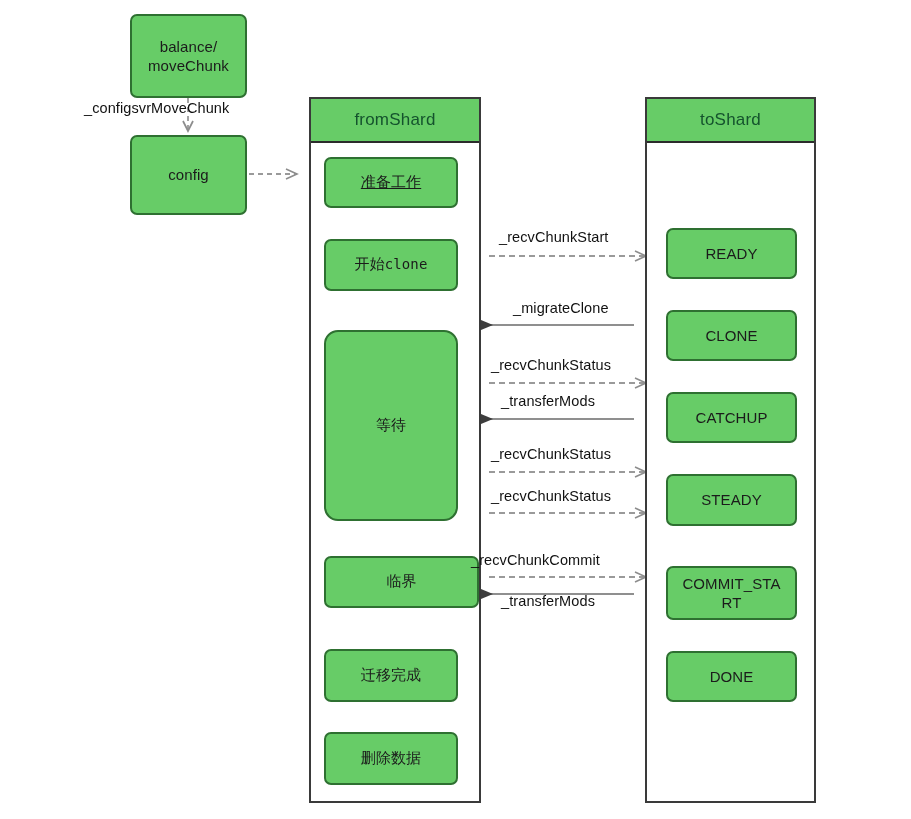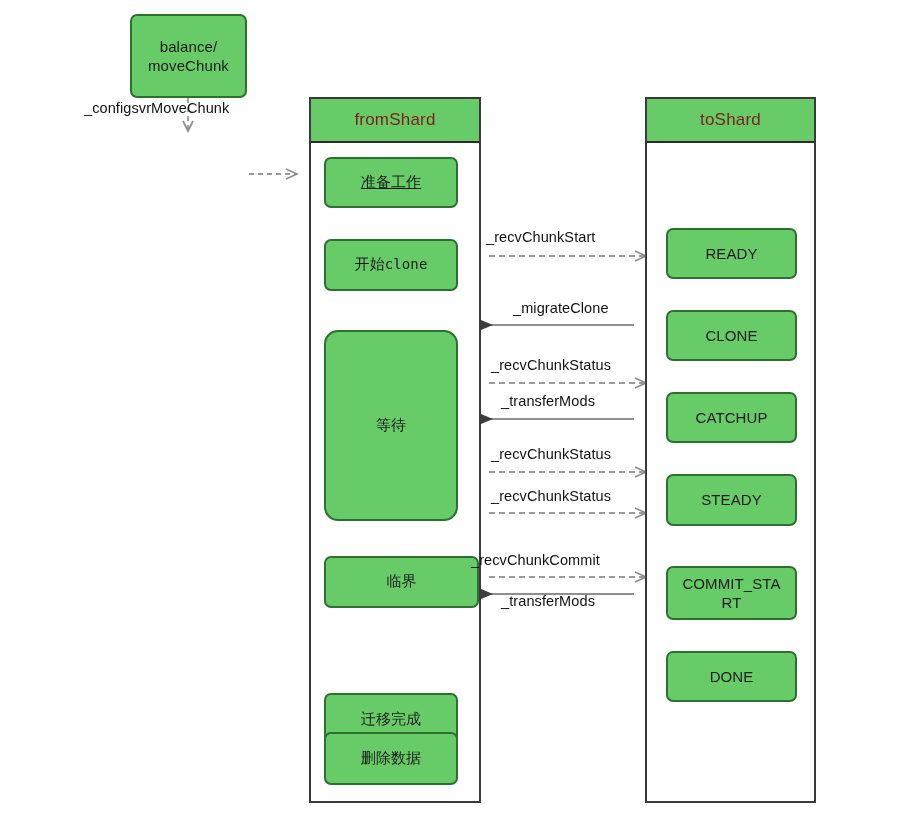--- a/index.html
+++ b/index.html
@@ -59,21 +59,21 @@
     top: 0;
     right: 0;
     height: 44px;
     background: #67CC67;
     border-bottom: 2px solid #2b2b2b;
     box-sizing: border-box;
     display: flex;
     align-items: center;
     justify-content: center;
     font-size: 17px;
-    color: #7f1d1d;
+    color: #14532d;
     letter-spacing: .2px;
   }
 
   
   .edge-label {
     position: absolute;
     font-size: 14.5px;
     color: #111111;
     white-space: nowrap;
     letter-spacing: .1px;
@@ -157,20 +157,23 @@
     </g>
   </svg>
 
   <div class="node" style="left:130px; top:14px; width:117px; height:84px; flex-direction:column;">
     <span>balance/</span>
     <span>moveChunk</span>
   </div>
 
   <div class="edge-label" style="left:84px; top:100px;">_configsvrMoveChunk</div>
 
+  <div class="node" style="left:130px; top:135px; width:117px; height:80px;">
+    <span>config</span>
+  </div>
 
   <div class="lane" style="left:309px; top:97px; width:172px; height:706px;">
     <div class="lane-title">fromShard</div>
   </div>
 
   <div class="node cjk" style="left:324px; top:157px; width:134px; height:51px;text-decoration:underline;">
     <span>准备工作</span>
   </div>
 
   <div class="node cjk" style="left:324px; top:239px; width:134px; height:52px;">
@@ -180,21 +183,21 @@
   </div>
 
   <div class="node cjk" style="left:324px; top:330px; width:134px; height:191px;border-radius:14px;">
     <span>等待</span>
   </div>
 
   <div class="node cjk" style="left:324px; top:556px; width:155px; height:52px;">
     <span>临界</span>
   </div>
 
-  <div class="node cjk" style="left:324px; top:649px; width:134px; height:53px;margin-top:44px;">
+  <div class="node cjk" style="left:324px; top:649px; width:134px; height:53px;">
     <span>迁移完成</span>
   </div>
 
   <div class="node cjk" style="left:324px; top:732px; width:134px; height:53px;">
     <span>删除数据</span>
   </div>
 
   <div class="lane" style="left:645px; top:97px; width:171px; height:706px;text-align:center;">
     <div class="lane-title">toShard</div>
   </div>
@@ -217,21 +220,21 @@
 
   <div class="node" style="left:666px; top:566px; width:131px; height:54px; flex-direction:column;">
     <span>COMMIT_STA</span>
     <span>RT</span>
   </div>
 
   <div class="node" style="left:666px; top:651px; width:131px; height:51px;">
     <span>DONE</span>
   </div>
 
-  <div class="edge-label" style="left:486px; top:229px;">_recvChunkStart</div>
+  <div class="edge-label" style="left:499px; top:229px;">_recvChunkStart</div>
 
   <div class="edge-label" style="left:513px; top:300px;">_migrateClone</div>
 
   <div class="edge-label" style="left:491px; top:357px;">_recvChunkStatus</div>
 
   <div class="edge-label" style="left:501px; top:393px;">_transferMods</div>
 
   <div class="edge-label" style="left:491px; top:446px;">_recvChunkStatus</div>
 
   <div class="edge-label" style="left:491px; top:488px;">_recvChunkStatus</div>

